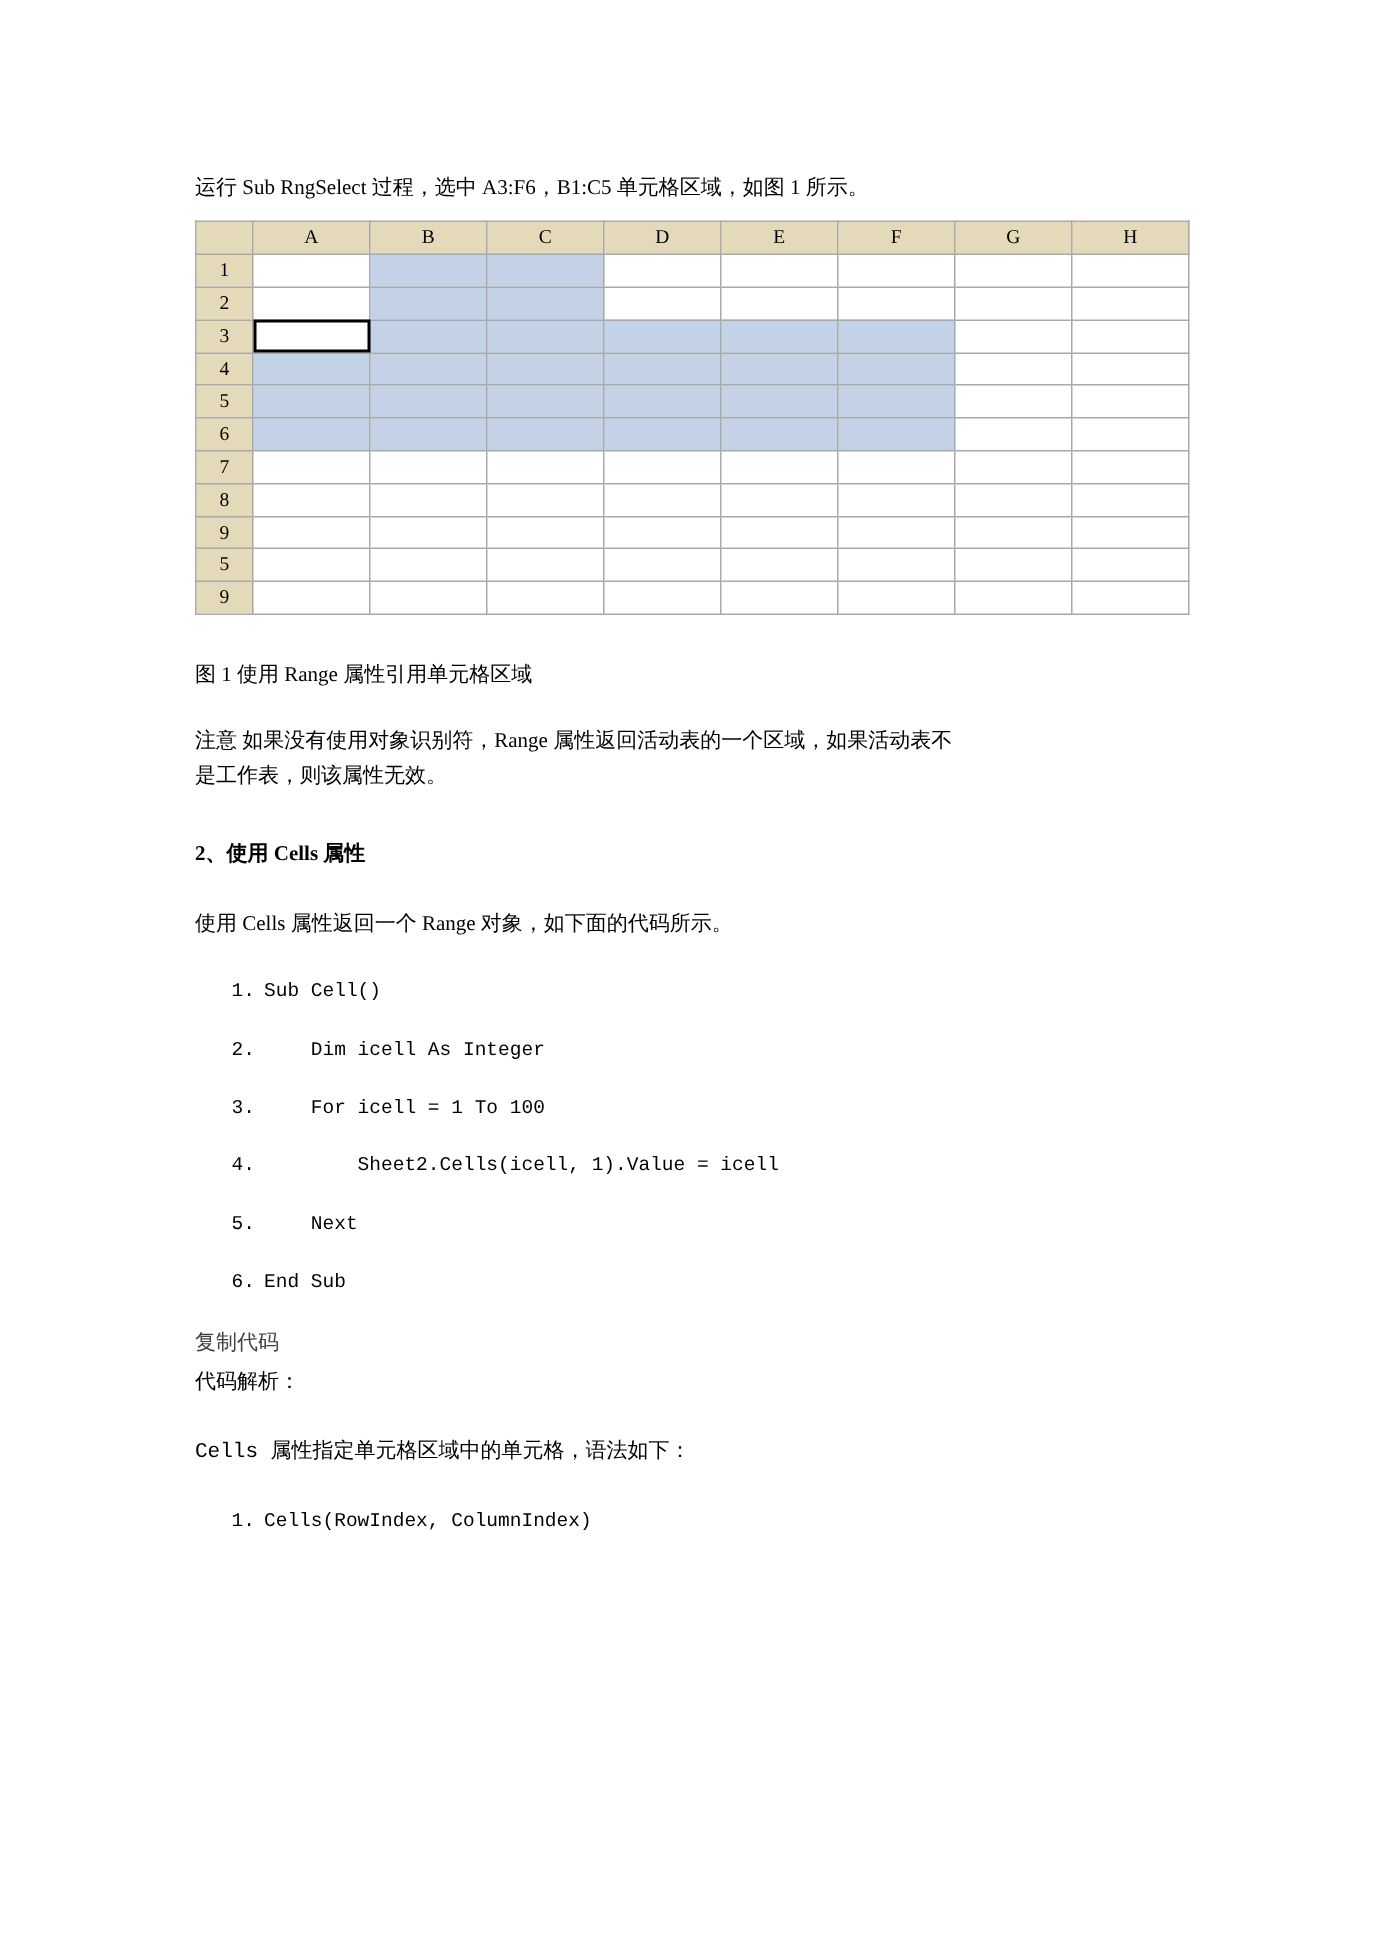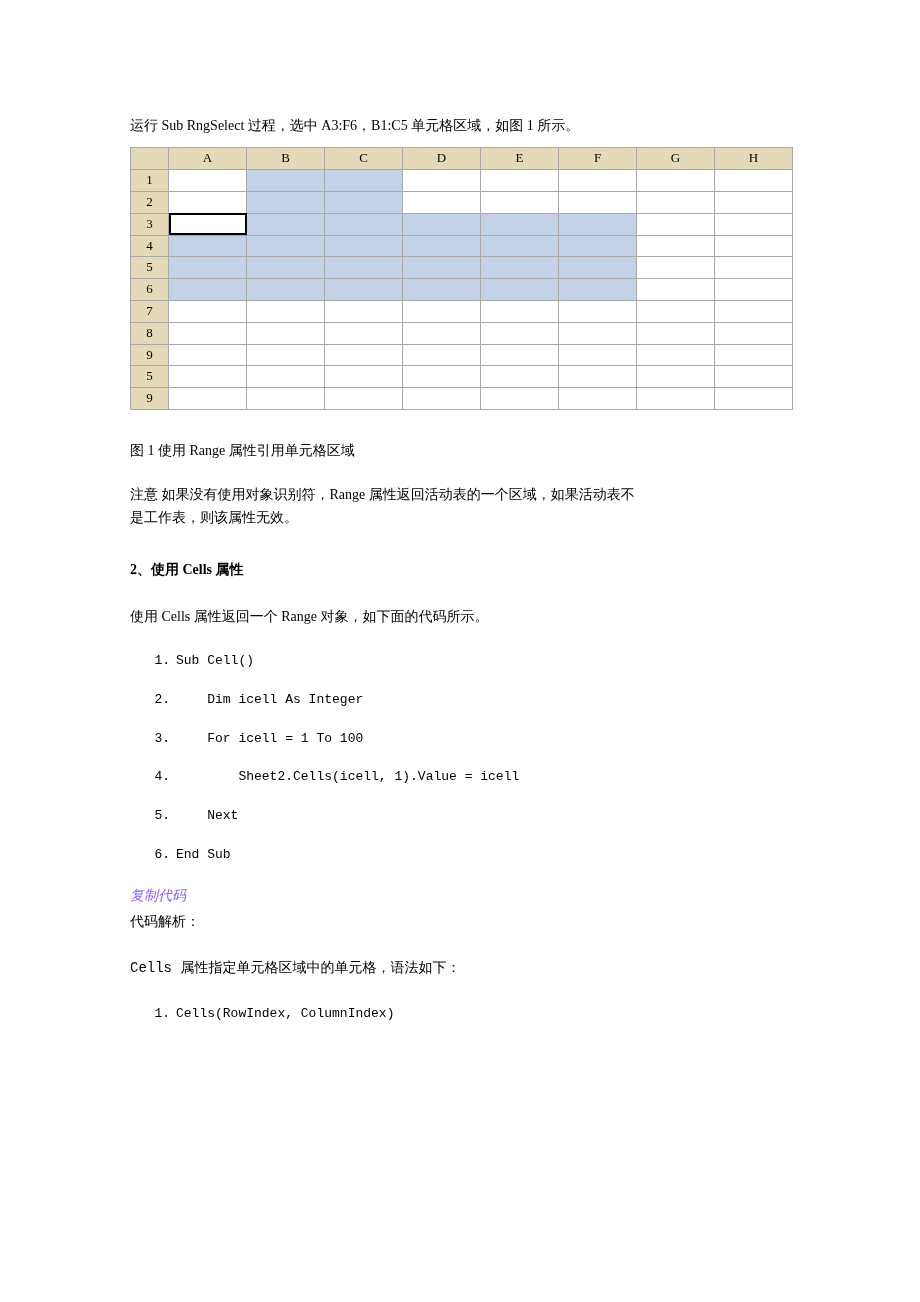--- a/index.html
+++ b/index.html
@@ -87,24 +87,23 @@
   .codeblock .ln {
     width: 22px;
     text-align: right;
     padding-right: 6px;
     flex: 0 0 auto;
   }
   .codeblock .code {
     white-space: pre;
   }
   .copylink {
-    color: #8b5cf6;
+    color: #404040;
     margin: 8px 0 4px 0;
     font-size: 14px;
-    font-style: italic;
   }
 </style>
 </head>
 <body>
 
 <div class="page">
 
   <p class="para">运行 Sub RngSelect 过程，选中 A3:F6，B1:C5 单元格区域，如图 1 所示。</p>
 
   <div class="sheet-wrap">

